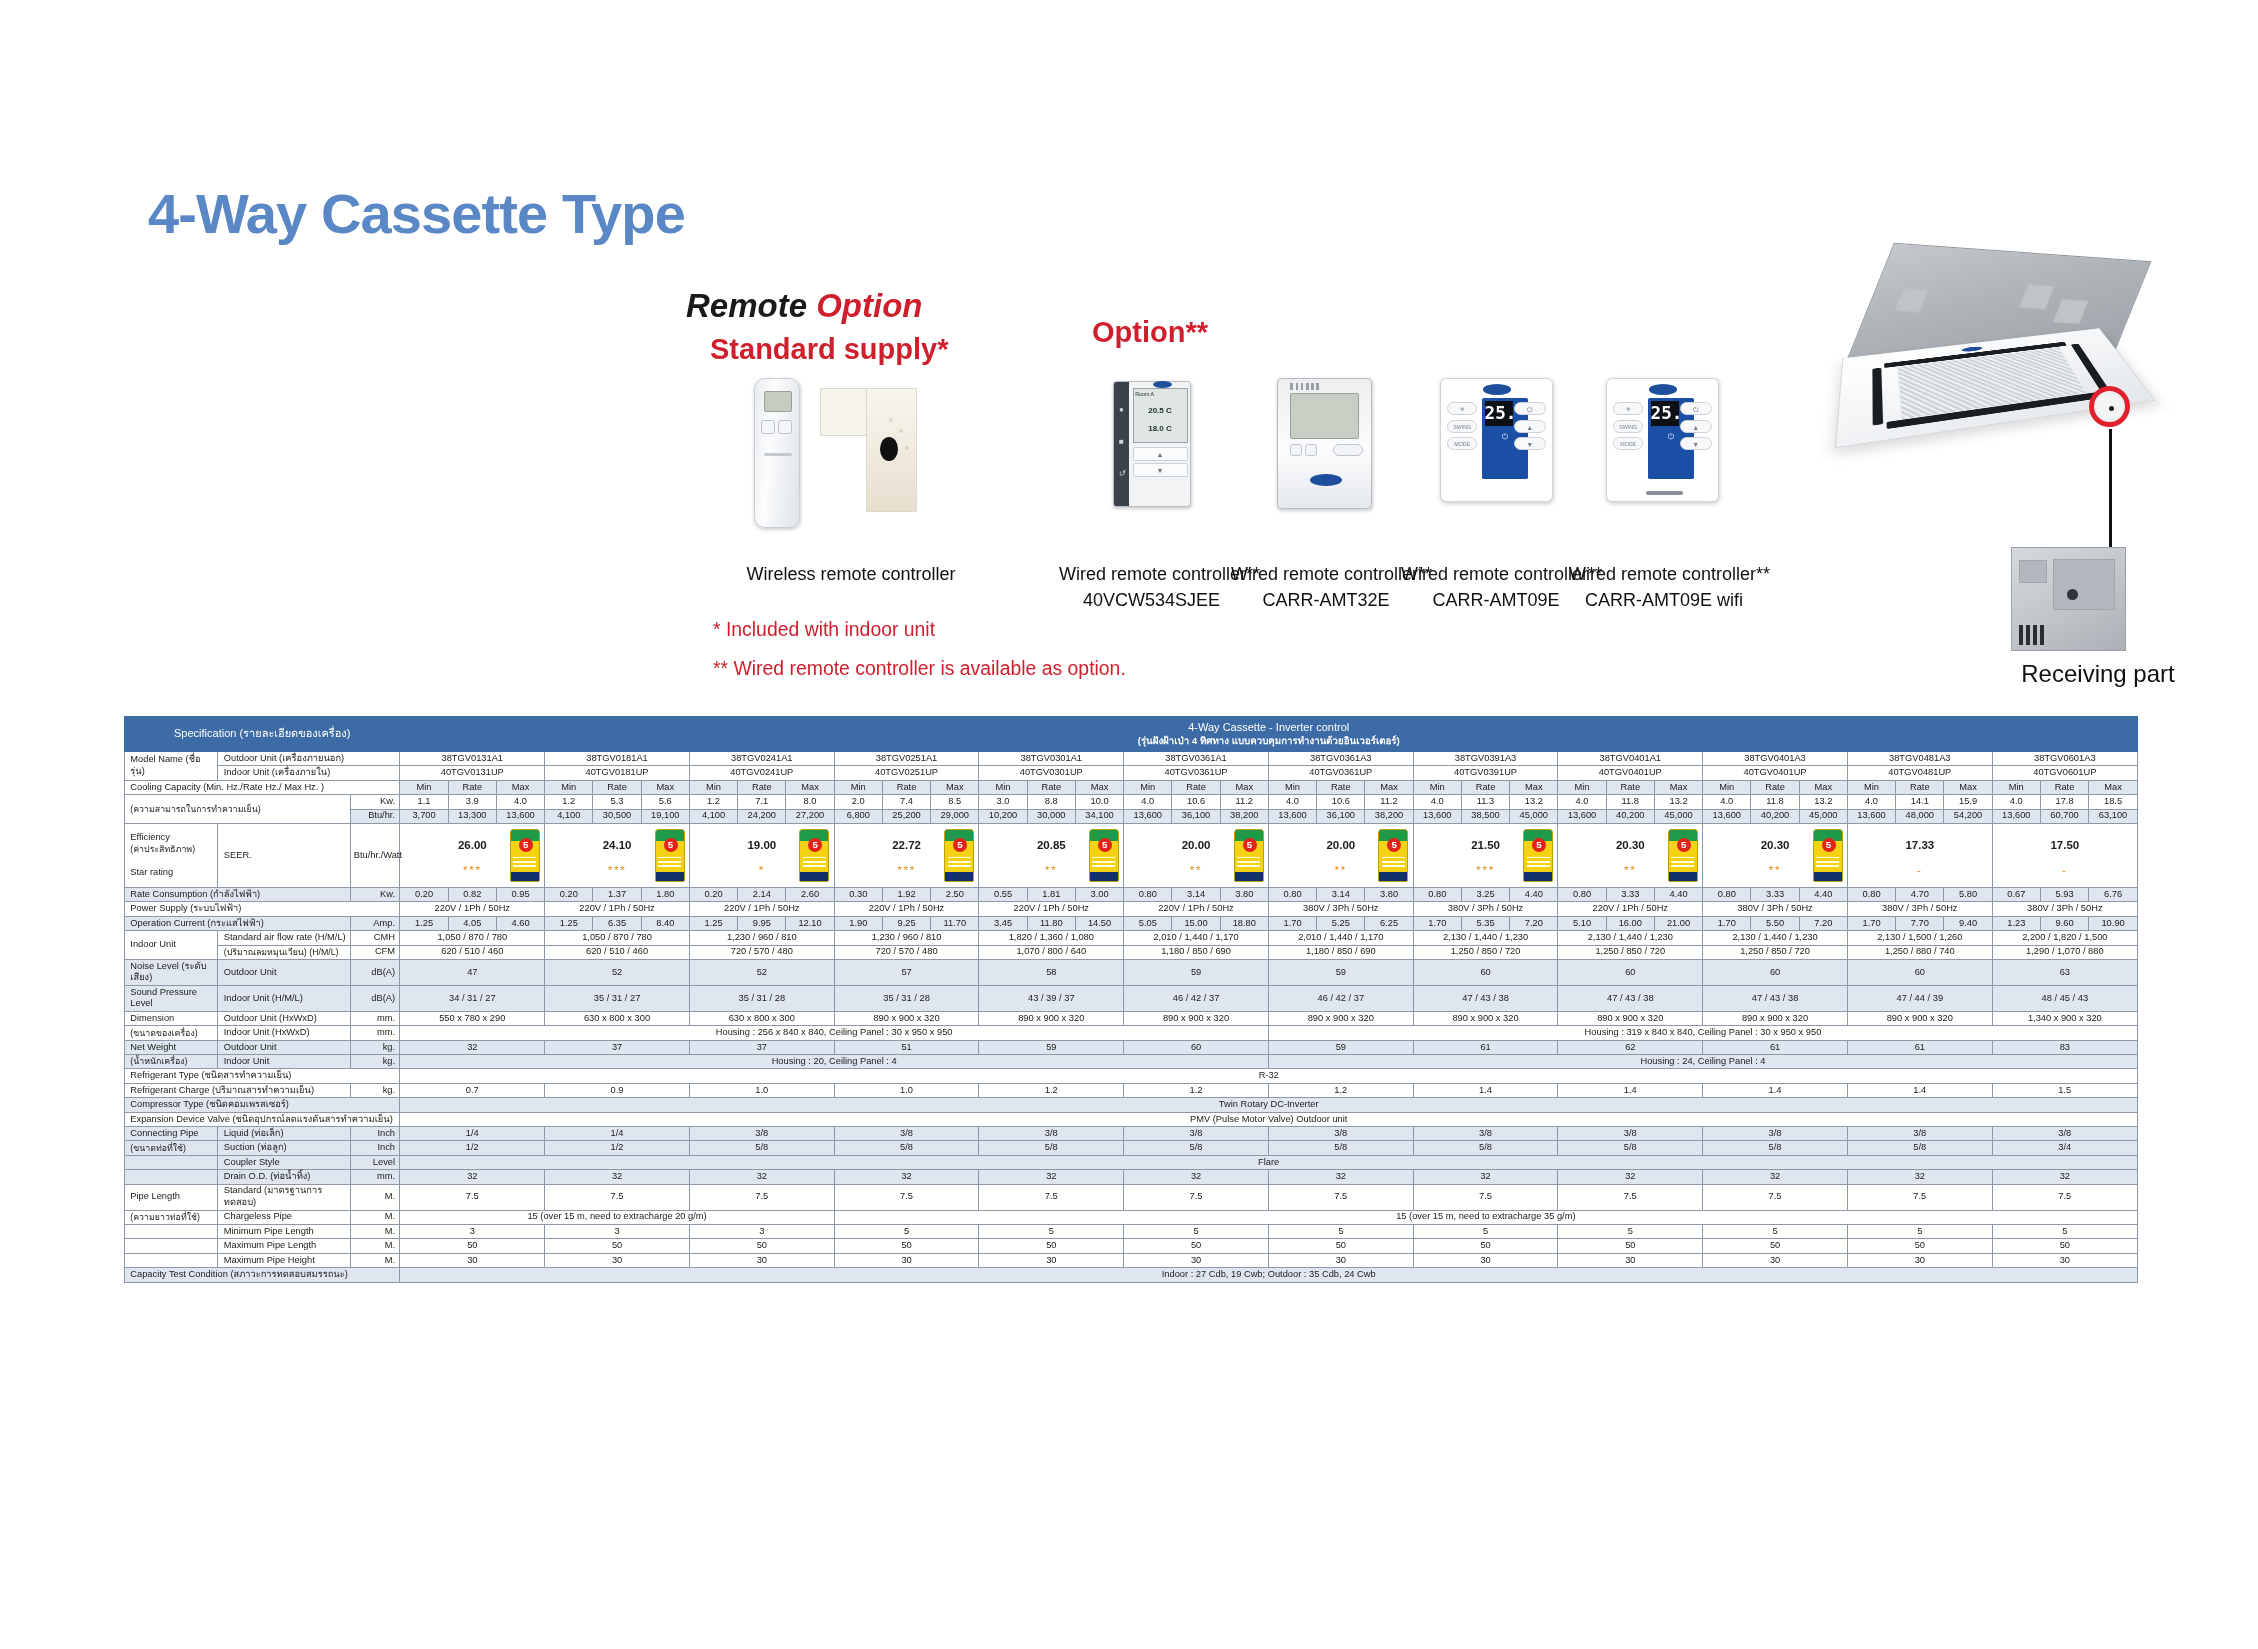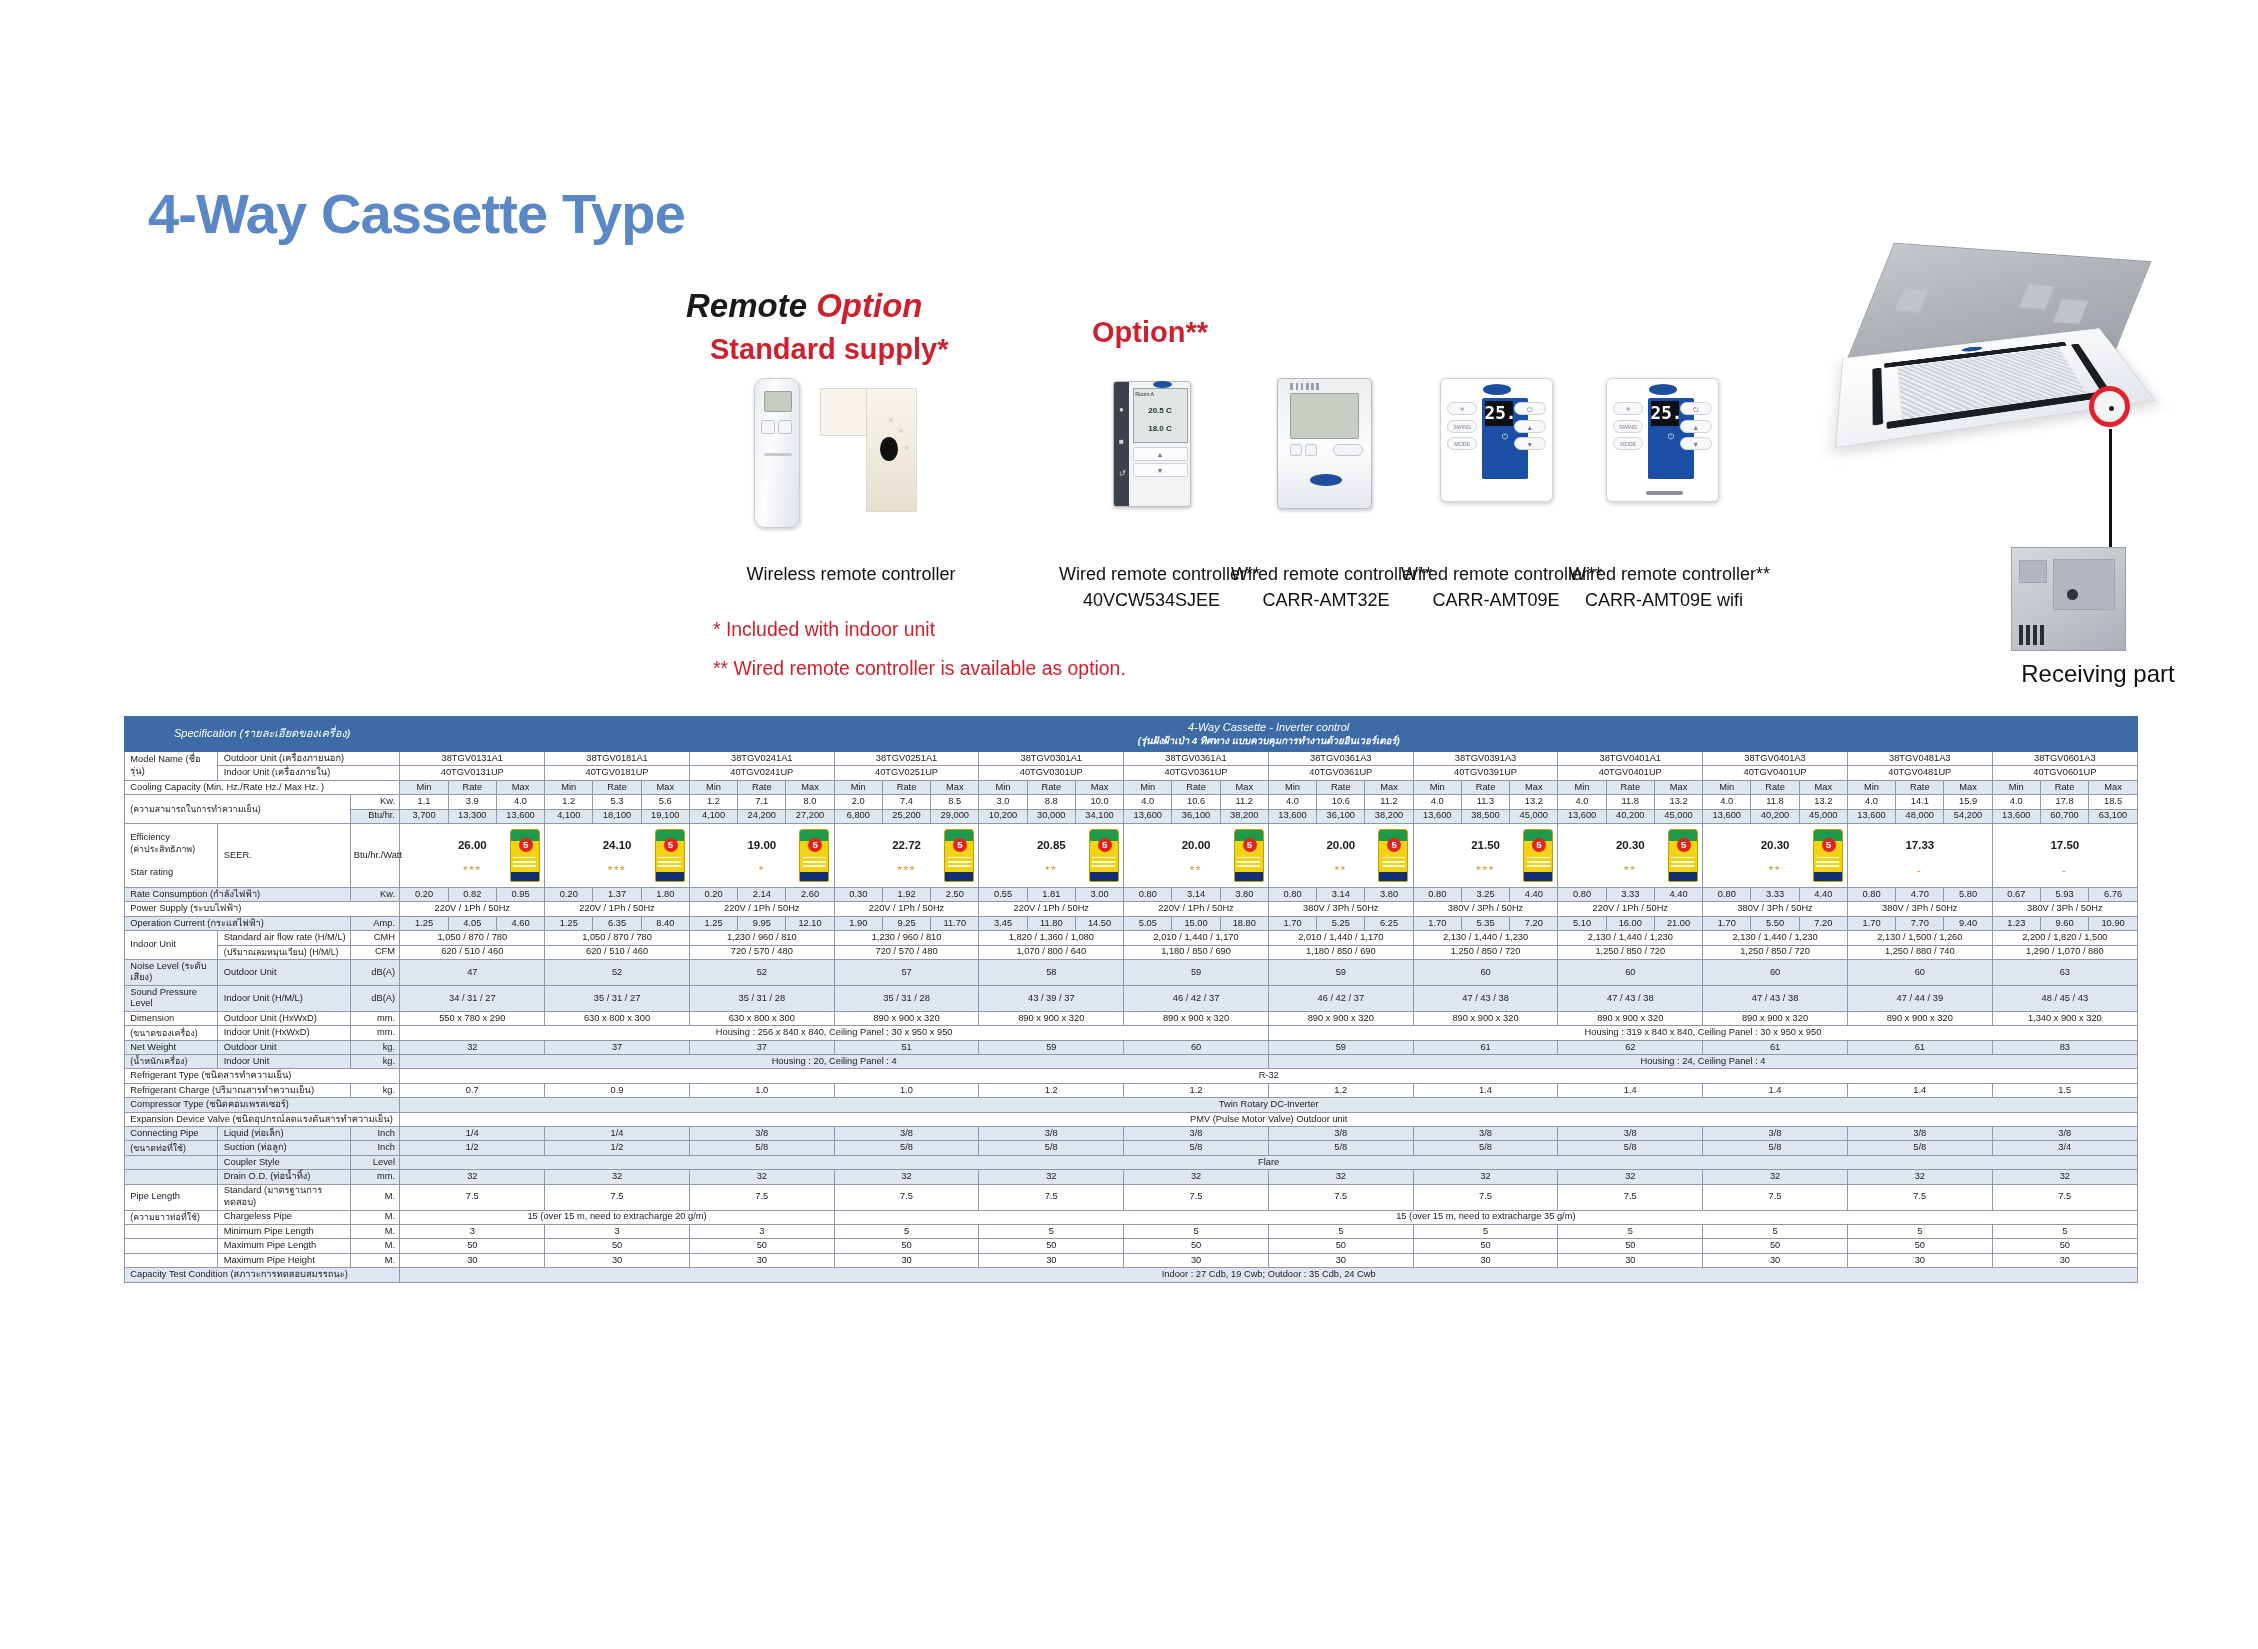--- a/index.html
+++ b/index.html
@@ -246,21 +246,20 @@
     table-layout:fixed;
   }
   #spec-table td, #spec-table th {
     border:0.9px solid #8e99a8;
     padding:0.9px 2.6px; text-align:center; vertical-align:middle;
     line-height:1.25; font-weight:normal;
   }
   .hdr-blue {
     background:#3d6ba5; color:#ffffff; font-weight:bold; font-size:11px;
     border:0.9px solid #3d6ba5 !important;
-    font-style:italic;
   }
   .hdr-blue .sub { display:block; font-size:9.7px; font-weight:bold; }
   .lbl { text-align:left !important; padding-left:5.3px !important; }
   .shade { background:#dfe6f0; }
   .unit { text-align:right !important; padding-right:4.4px !important; }
   .seer-cell { position:relative; height:64px; }
   .seer-val { font-size:11.5px; display:block; margin-top:3.5px;font-weight:bold; }
   .seer-stars { color:#e08a14; font-size:11.5px; letter-spacing:1.8px; display:block; margin-top:10.6px; }
   .seer-label {
     position:absolute; right:4.4px; top:5.3px; width:30px; height:53px;
@@ -560,21 +559,21 @@
           <td>4.0</td>
           <td>17.8</td>
           <td>18.5</td>
         </tr>
         <tr>
           <td class="unit shade">Btu/hr.</td>
           <td class="shade">3,700</td>
           <td class="shade">13,300</td>
           <td class="shade">13,600</td>
           <td class="shade">4,100</td>
-          <td class="shade">18,100</td>
+          <td class="shade">30,500</td>
           <td class="shade">19,100</td>
           <td class="shade">4,100</td>
           <td class="shade">24,200</td>
           <td class="shade">27,200</td>
           <td class="shade">6,800</td>
           <td class="shade">25,200</td>
           <td class="shade">29,000</td>
           <td class="shade">10,200</td>
           <td class="shade">30,000</td>
           <td class="shade">34,100</td>

